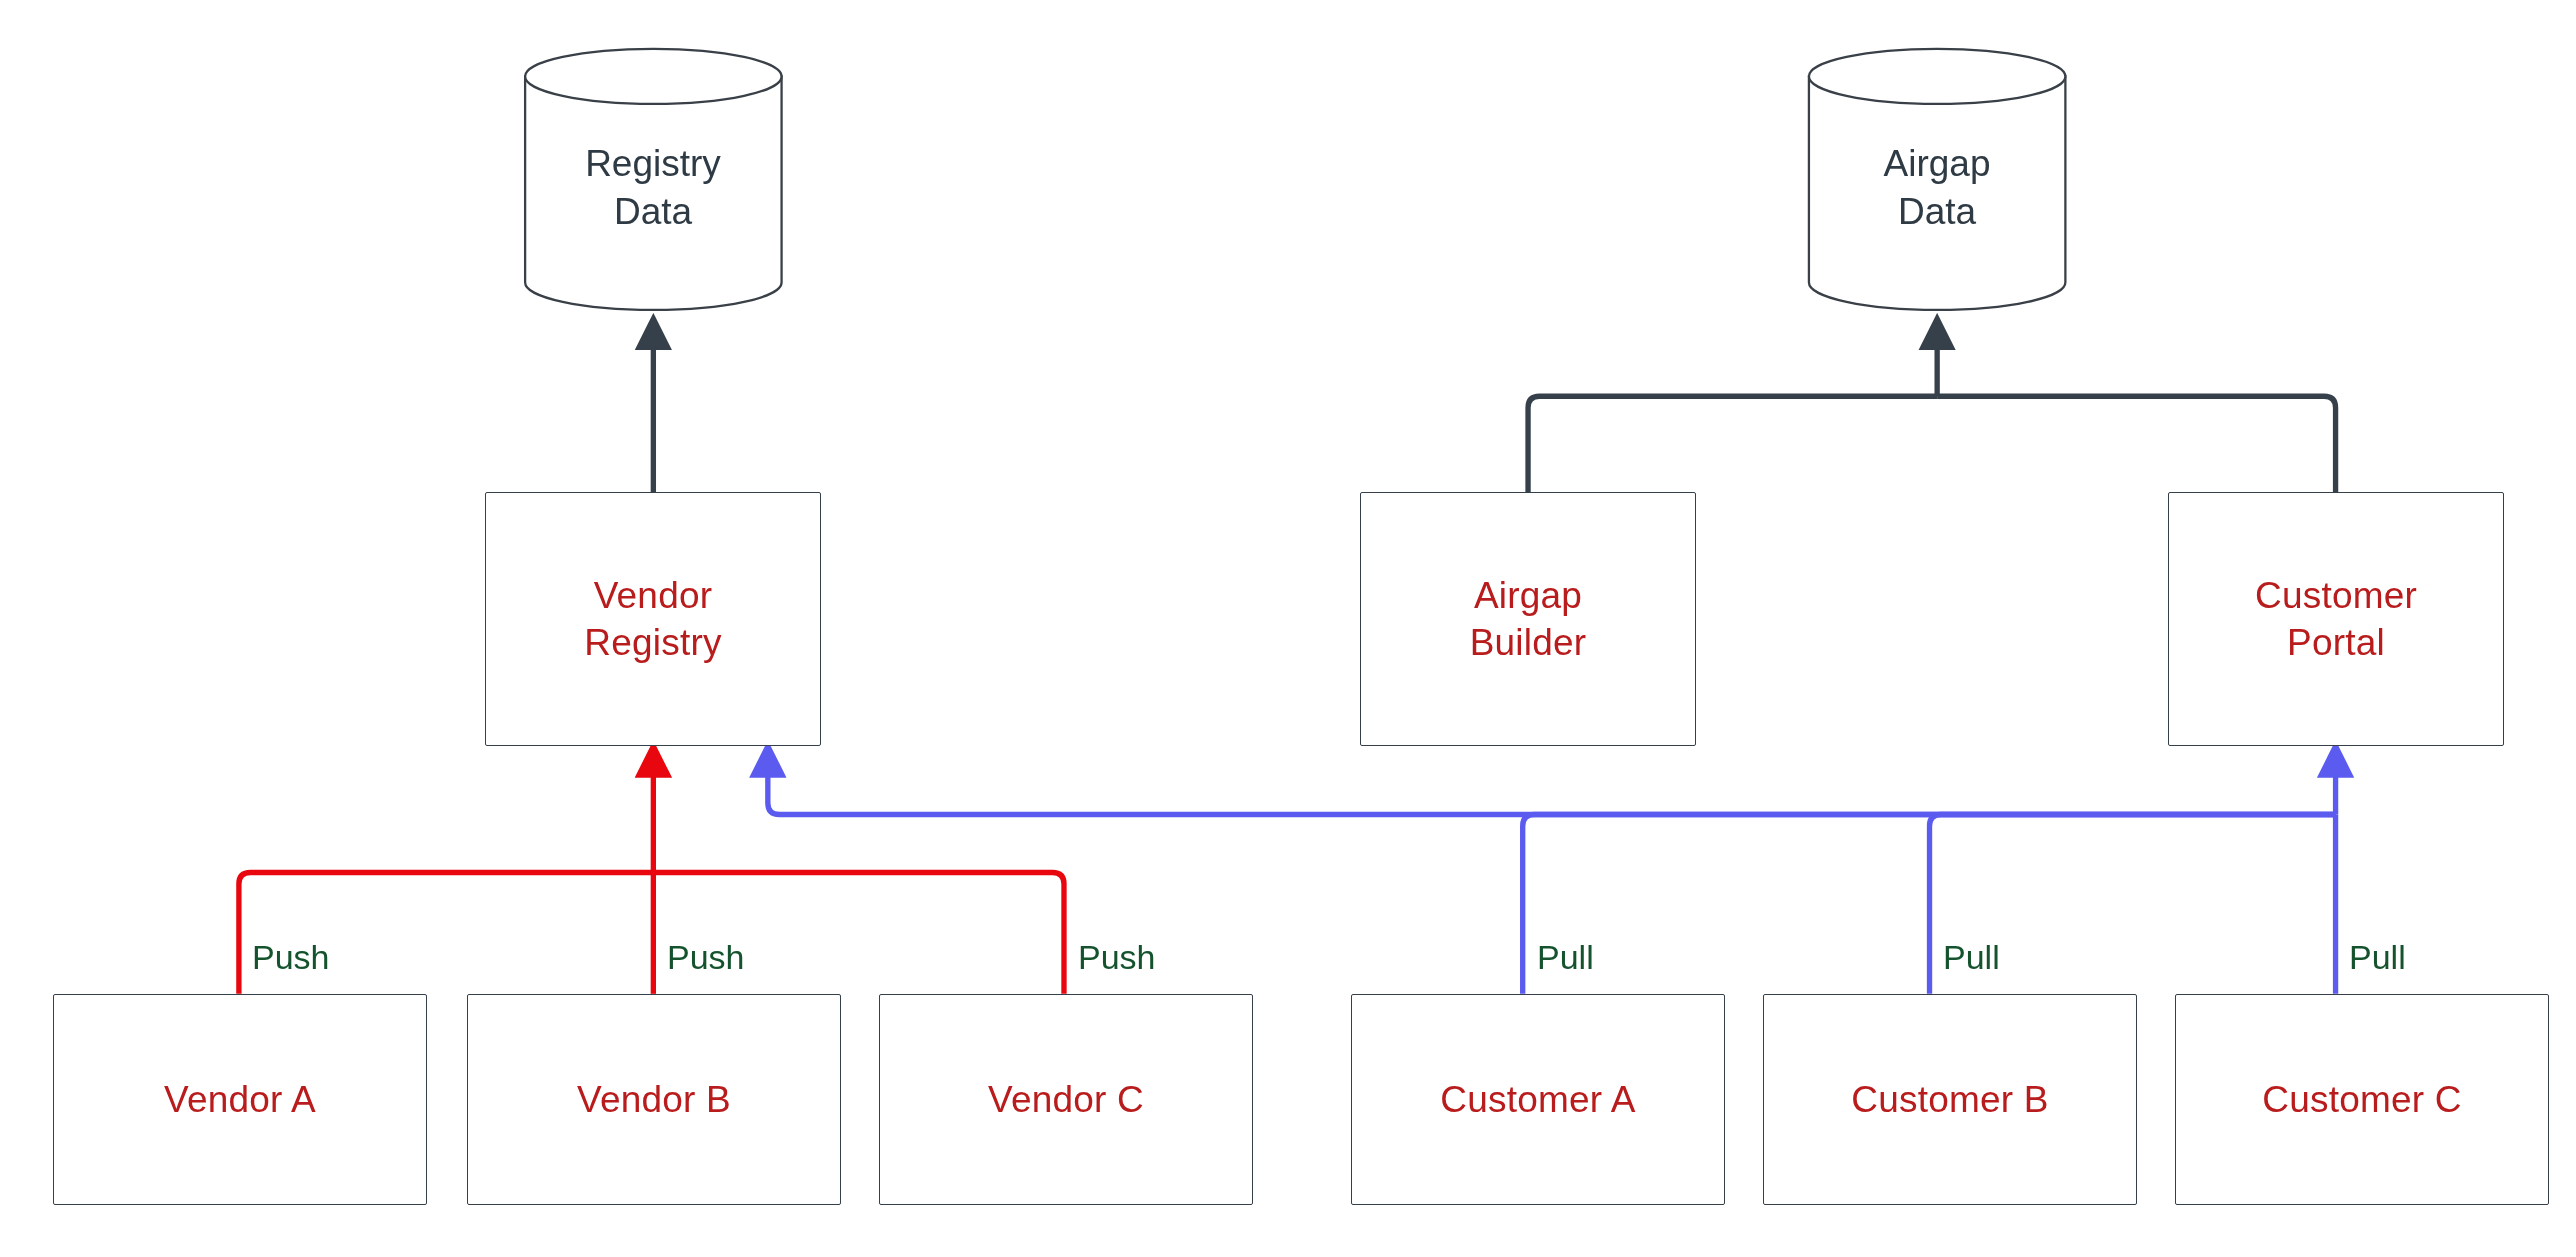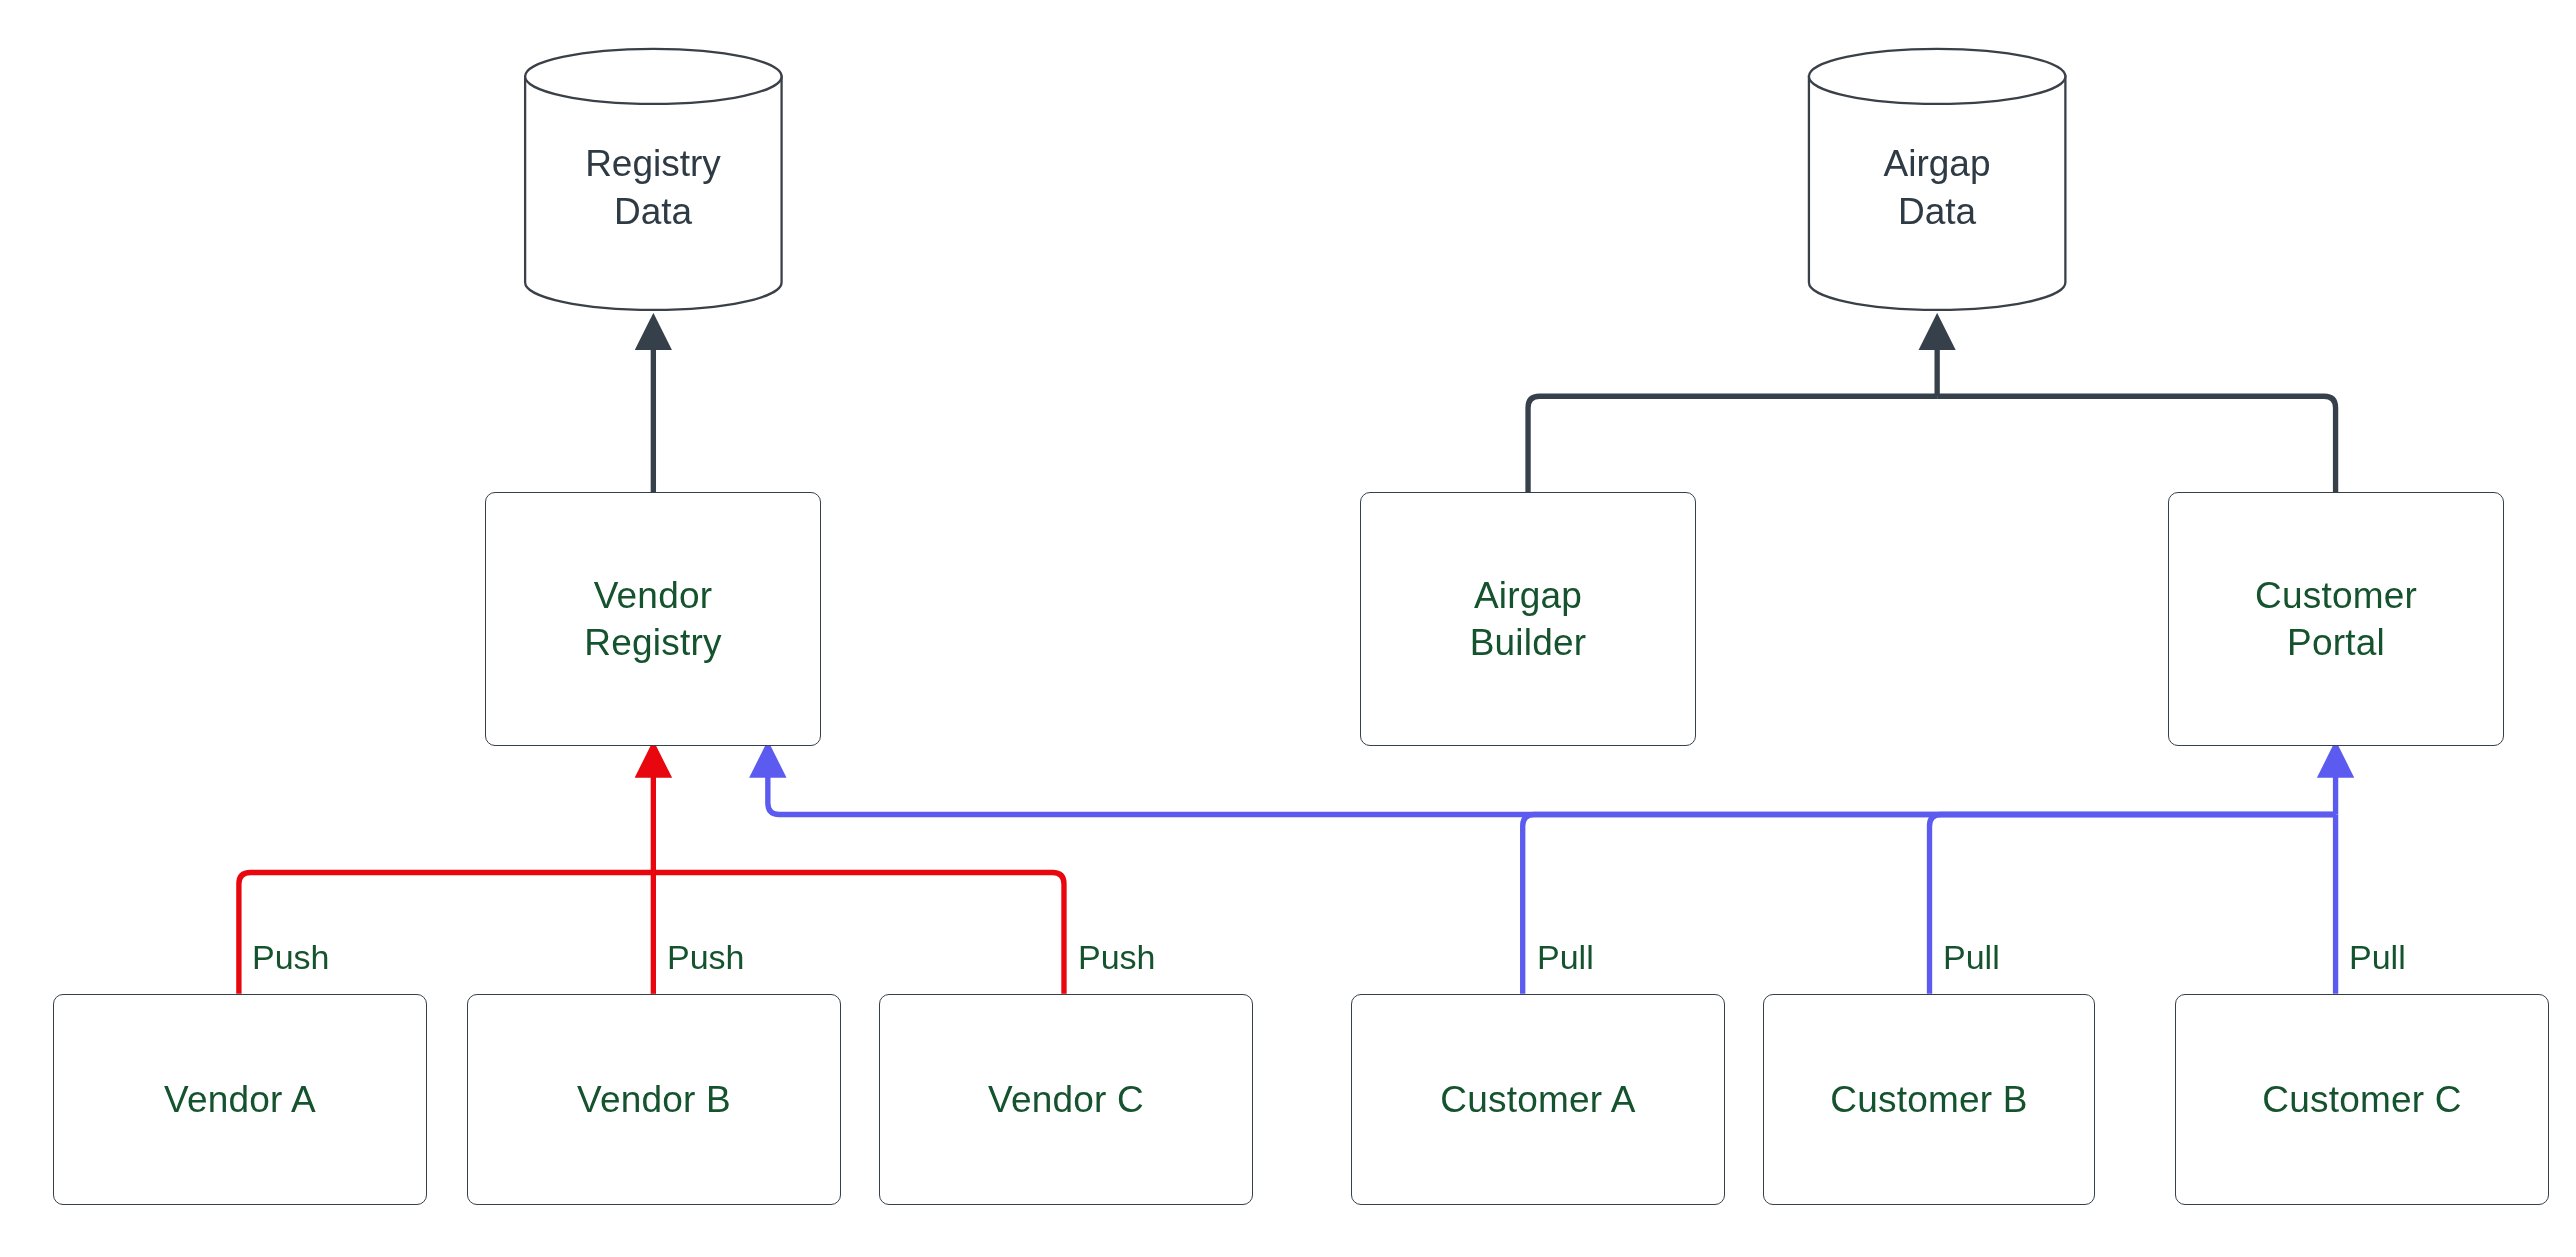--- a/index.html
+++ b/index.html
@@ -21,27 +21,27 @@
     left: 0;
     top: 0;
     width: 2576px;
     height: 1258px;
     pointer-events: none;
   }
   .node {
     position: absolute;
     box-sizing: border-box;
     border: 1.5px solid #36404a;
-    border-radius: 10px;
+    border-radius: 2px;
     background: #ffffff;
     display: flex;
     align-items: center;
     justify-content: center;
     text-align: center;
-    color: #14532d;
+    color: #b91c1c;
     font-size: 37px;
     line-height: 1.28;
     letter-spacing: 0.2px;
     white-space: pre-line;
   }
   .cyl-label {
     position: absolute;
     display: flex;
     align-items: center;
     justify-content: center;
@@ -123,21 +123,21 @@
 Portal</div>
 
   <div class="node" style="left:53px; top:994px; width:374px; height:211px;">Vendor A</div>
 
   <div class="node" style="left:467px; top:994px; width:374px; height:211px;">Vendor B</div>
 
   <div class="node" style="left:1351px; top:994px; width:374px; height:211px;">Customer A</div>
 
   <div class="node" style="left:879px; top:994px; width:374px; height:211px;">Vendor C</div>
 
-  <div class="node" style="left:1763px; top:994px; width:332px; height:211px;">Customer B</div>
+  <div class="node" style="left:1763px; top:994px; width:374px; height:211px;">Customer B</div>
 
   <div class="node" style="left:2175px; top:994px; width:374px; height:211px;">Customer C</div>
 
   <div class="edge-label" style="left:252px; top:940px;">Push</div>
 
   <div class="edge-label" style="left:667px; top:940px;">Push</div>
 
   <div class="edge-label" style="left:1078px; top:940px;">Push</div>
 
   <div class="edge-label" style="left:1537px; top:940px;">Pull</div>

